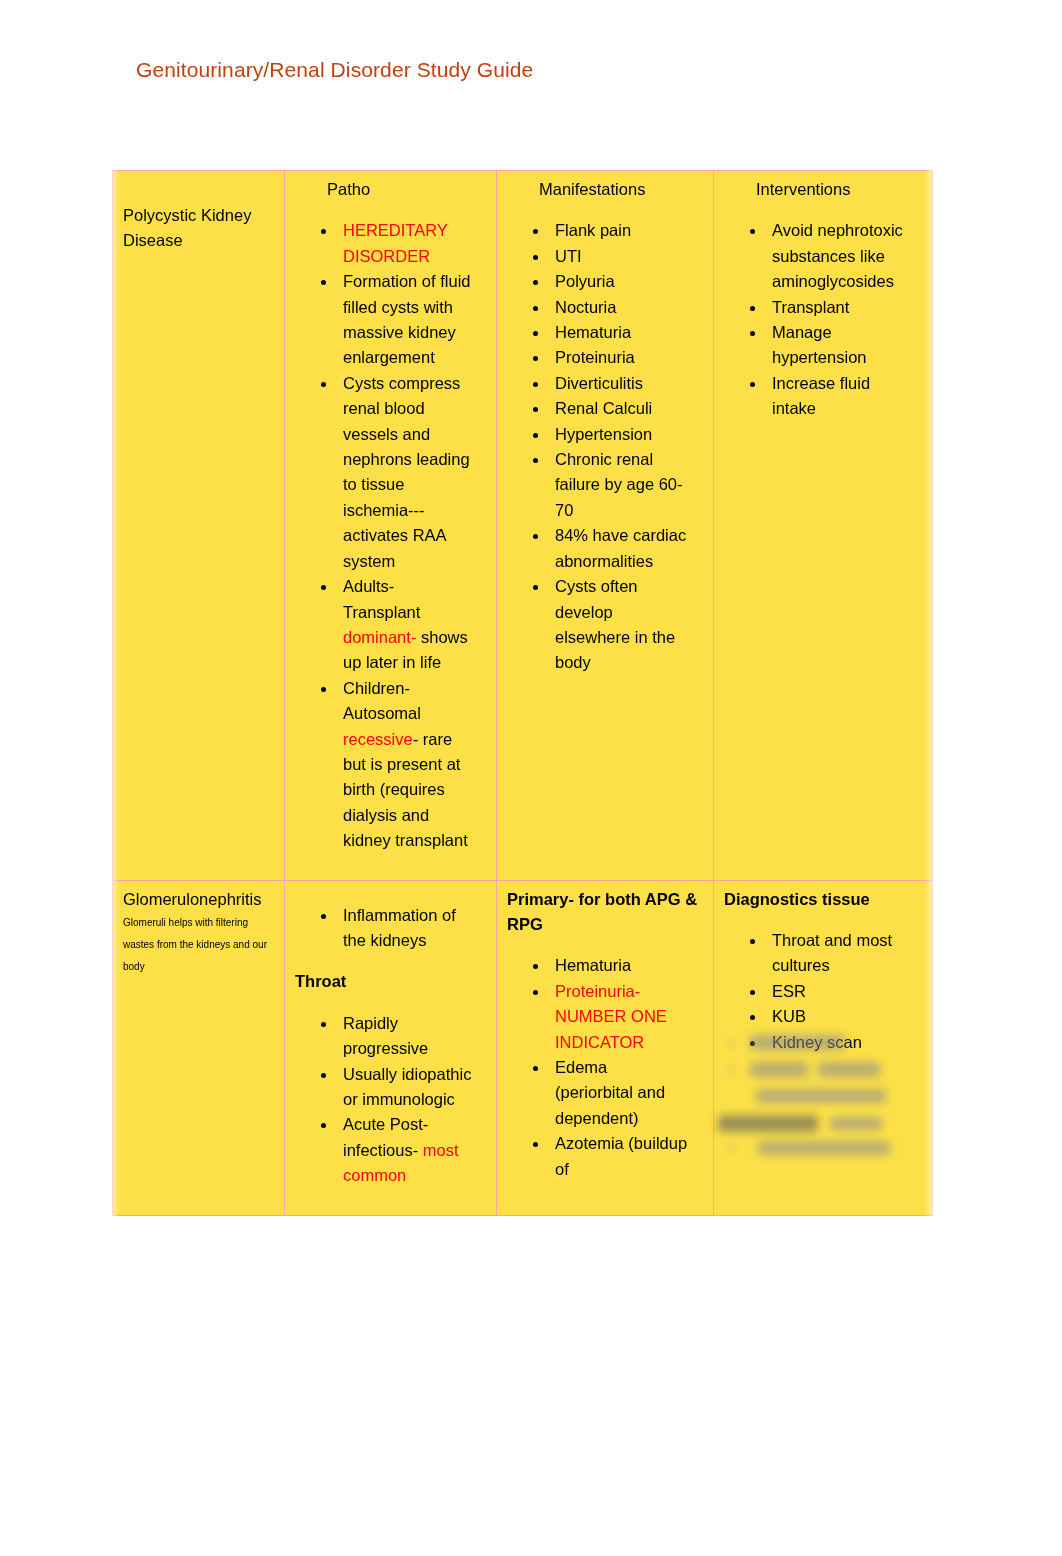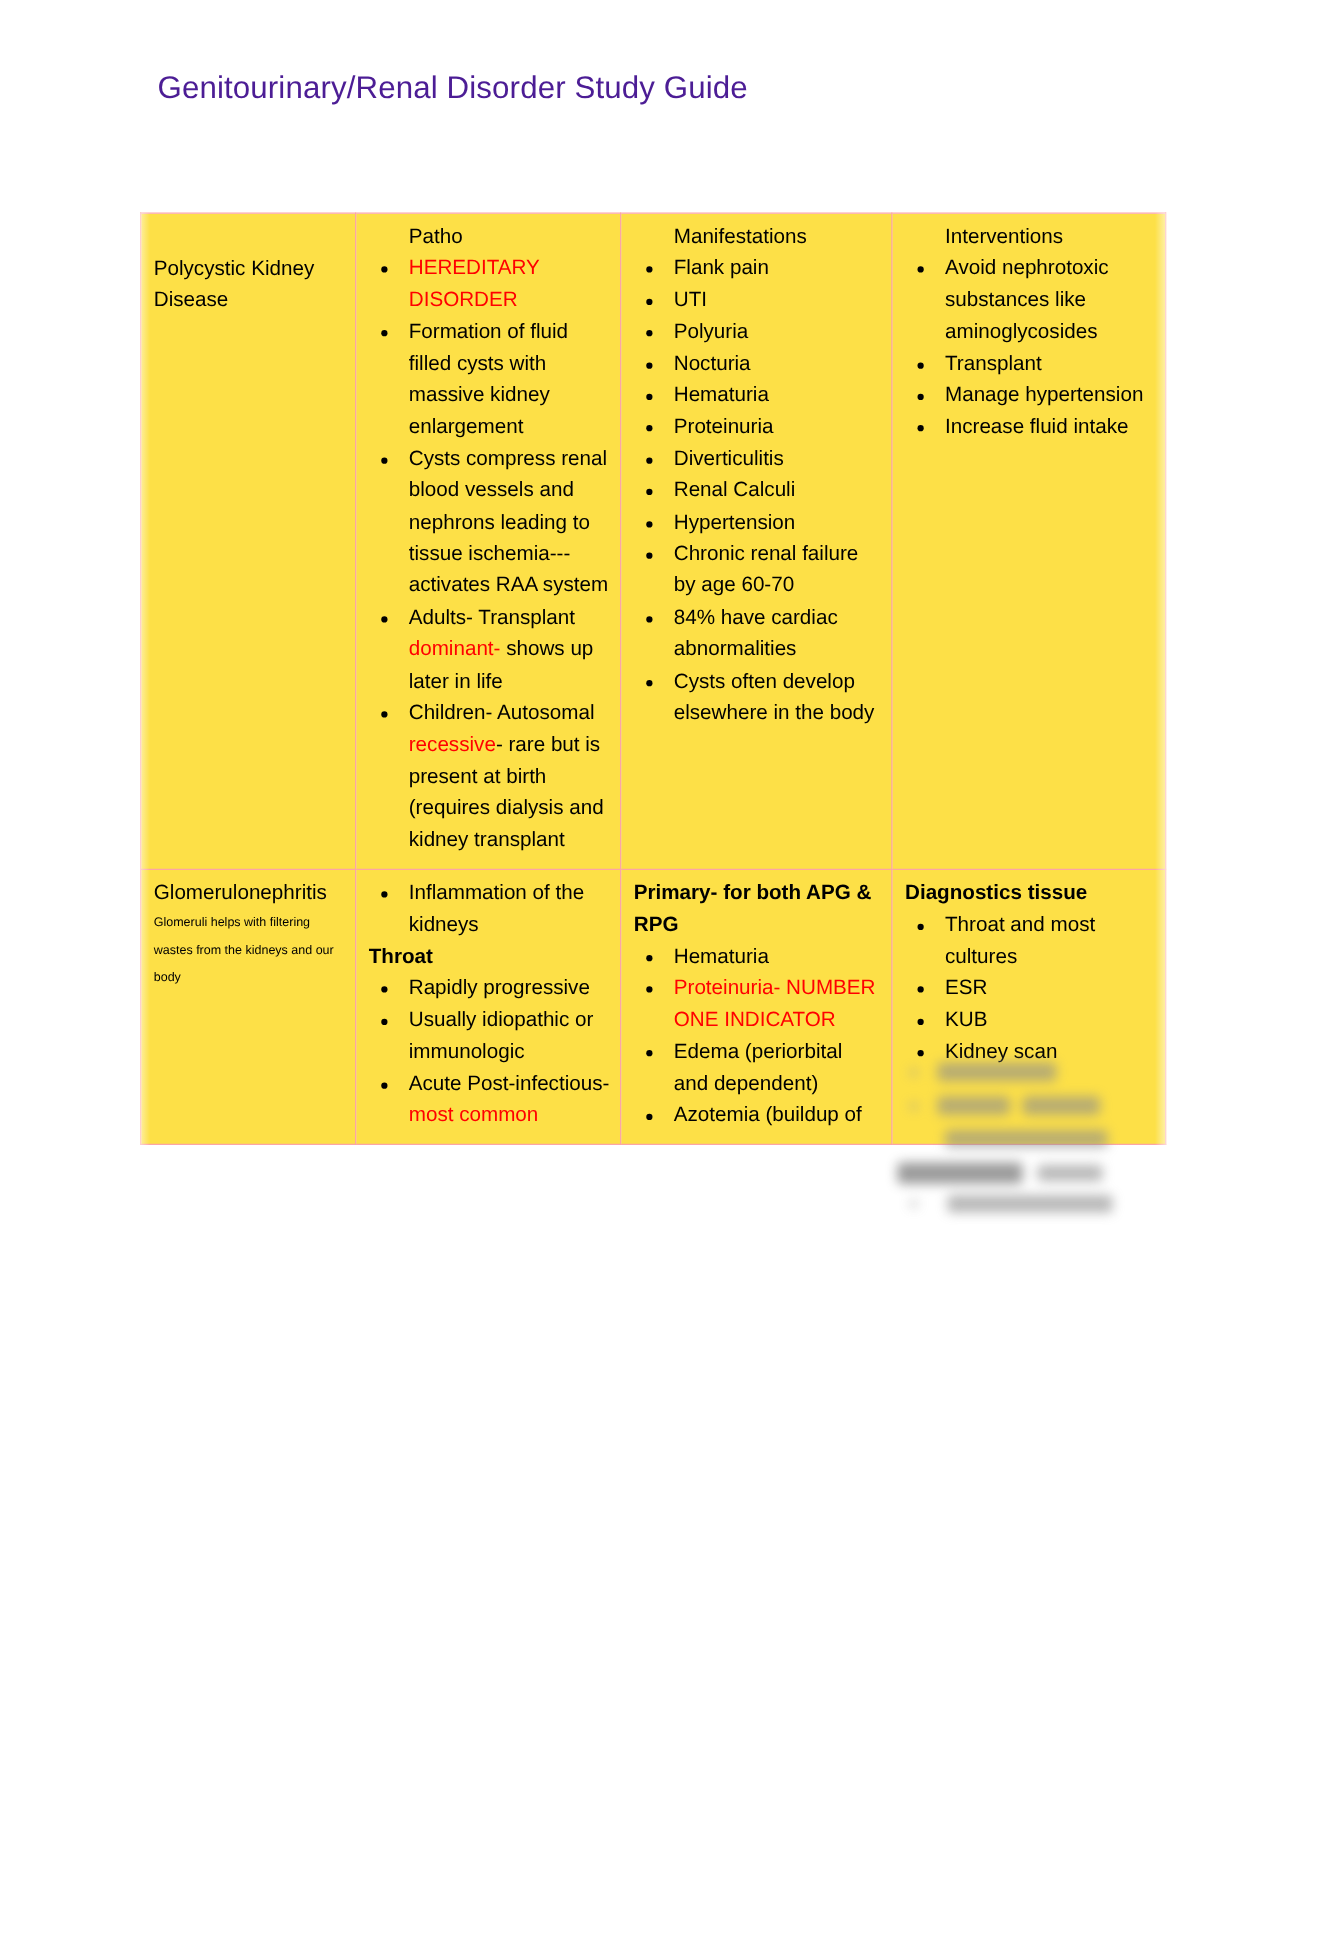--- a/index.html
+++ b/index.html
@@ -19,25 +19,25 @@
   .page {
     position: relative;
     width: 1062px;
     height: 1556px;
     background: #ffffff;
   }
 
   
   .doc-title {
     position: absolute;
-    left: 126px;
+    left: 136px;
     top: 58px;
-    font-size: 25px;
+    font-size: 21px;
     line-height: 24px;
-    color: #4c1d95;
+    color: #c2410c;
     letter-spacing: 0.1px;
     white-space: nowrap;
   }
 
   
   .table-wrap {
     position: absolute;
     left: 112px;
     top: 170px;
     width: 820px;
@@ -78,21 +78,21 @@
   .p.head {
     margin-bottom: 0;
   }
   .p.bold { font-weight: bold; }
   .p.col-head {
     padding-left: 32px;
   }
 
   
   ul.bl {
-    margin: 0;
+    margin: 16px;
     padding: 0;
     list-style: none;
   }
   ul.bl > li {
     position: relative;
     padding-left: 32px;
     font-size: 16.5px;
     line-height: 25.4px;
     margin: 0;
   }

